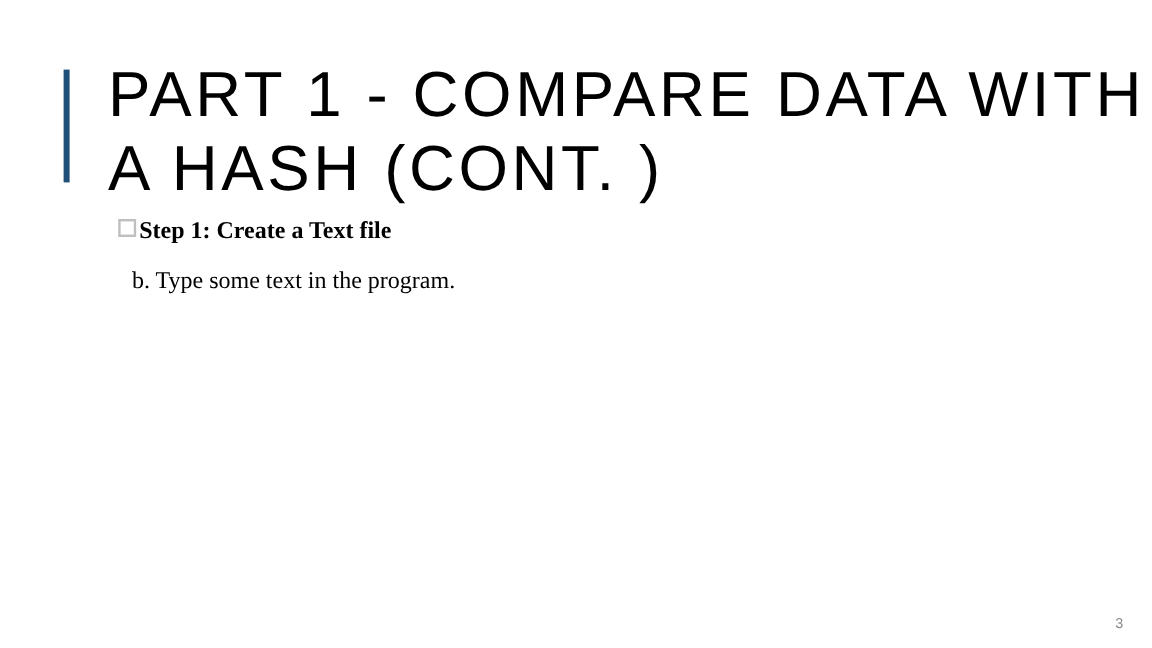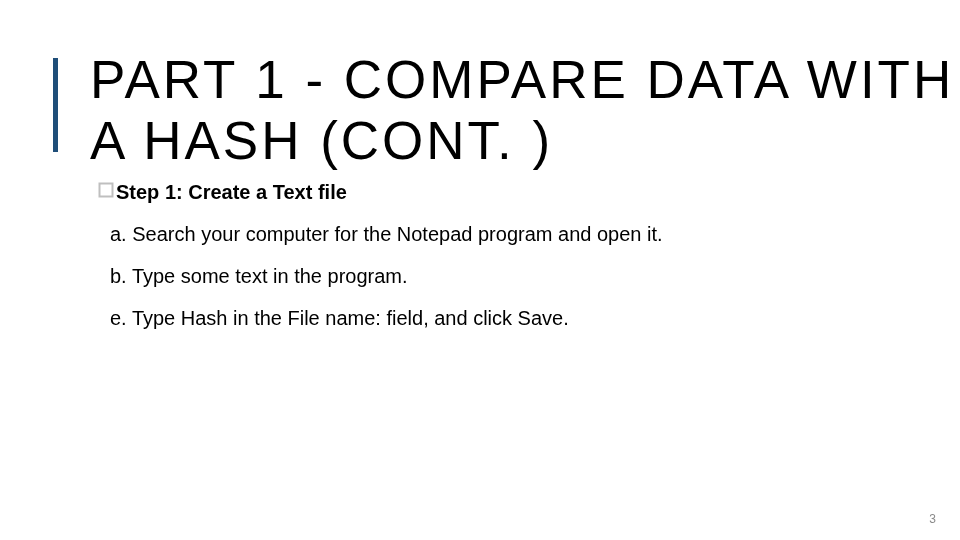--- a/index.html
+++ b/index.html
@@ -29,20 +29,21 @@
     letter-spacing: 3px;
     line-height: 1.15;
     font-weight: 400;
     font-family: Arial, Helvetica, sans-serif;
   }
   .content {
     position: absolute;
     left: 98px;
     top: 180px;
     width: 780px;
+    font-family: Liberation Serif, serif;
   }
   .step-line {
     display: flex;
     align-items: flex-start;
     margin-bottom: 18px;
   }
   .bullet-icon {
     flex: 0 0 auto;
     margin-right: 2px;
     margin-top: 2px;
@@ -79,18 +80,16 @@
 <div class="content">
   <div class="step-line">
     <span class="bullet-icon">
       <svg width="16" height="16" viewBox="0 0 16 16">
         <rect x="1.5" y="1.5" width="13" height="13" fill="none" stroke="#bfbfbf" stroke-width="2"></rect>
       </svg>
     </span>
     <span class="step-text">Step 1: Create a Text file</span>
   </div>
 
-  <p class="item">a. Search your computer for the Notepad program and open it.</p>
   <p class="item">b. Type some text in the program.</p>
-  <p class="item">e. Type Hash in the File name: field, and click Save.</p>
 </div>
 
 <div class="page-num">3</div>
 
 </body></html>

